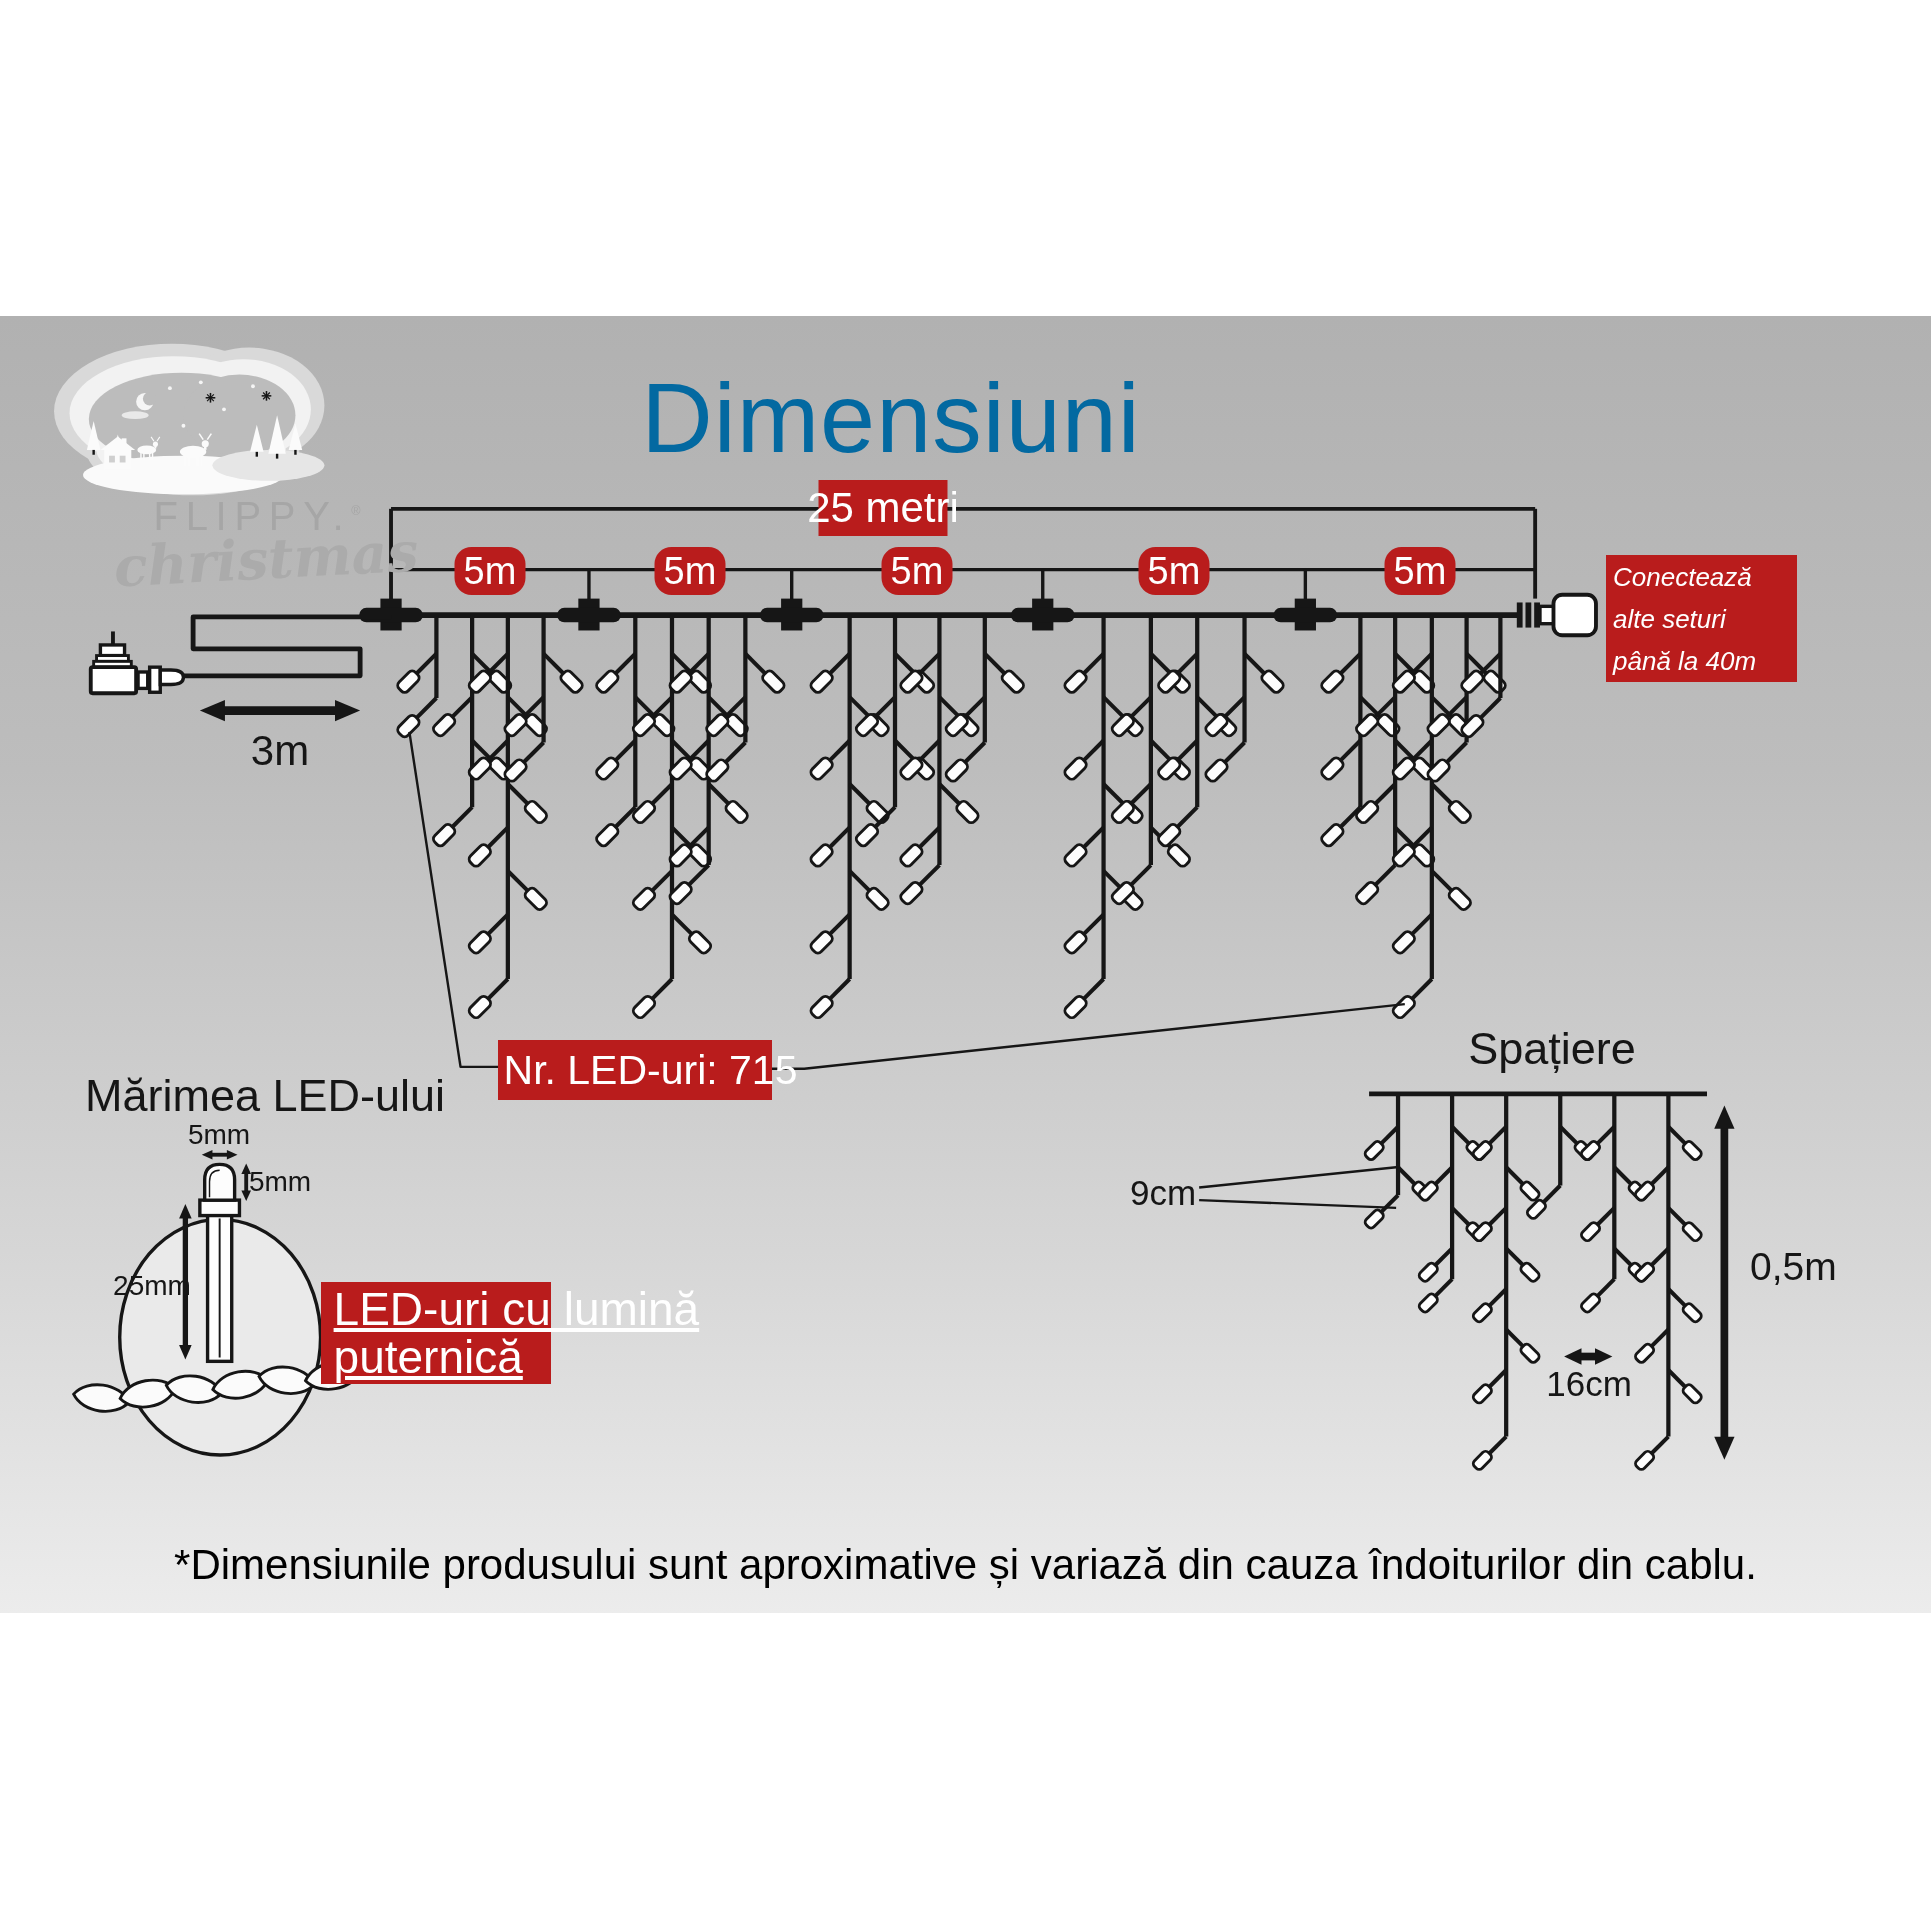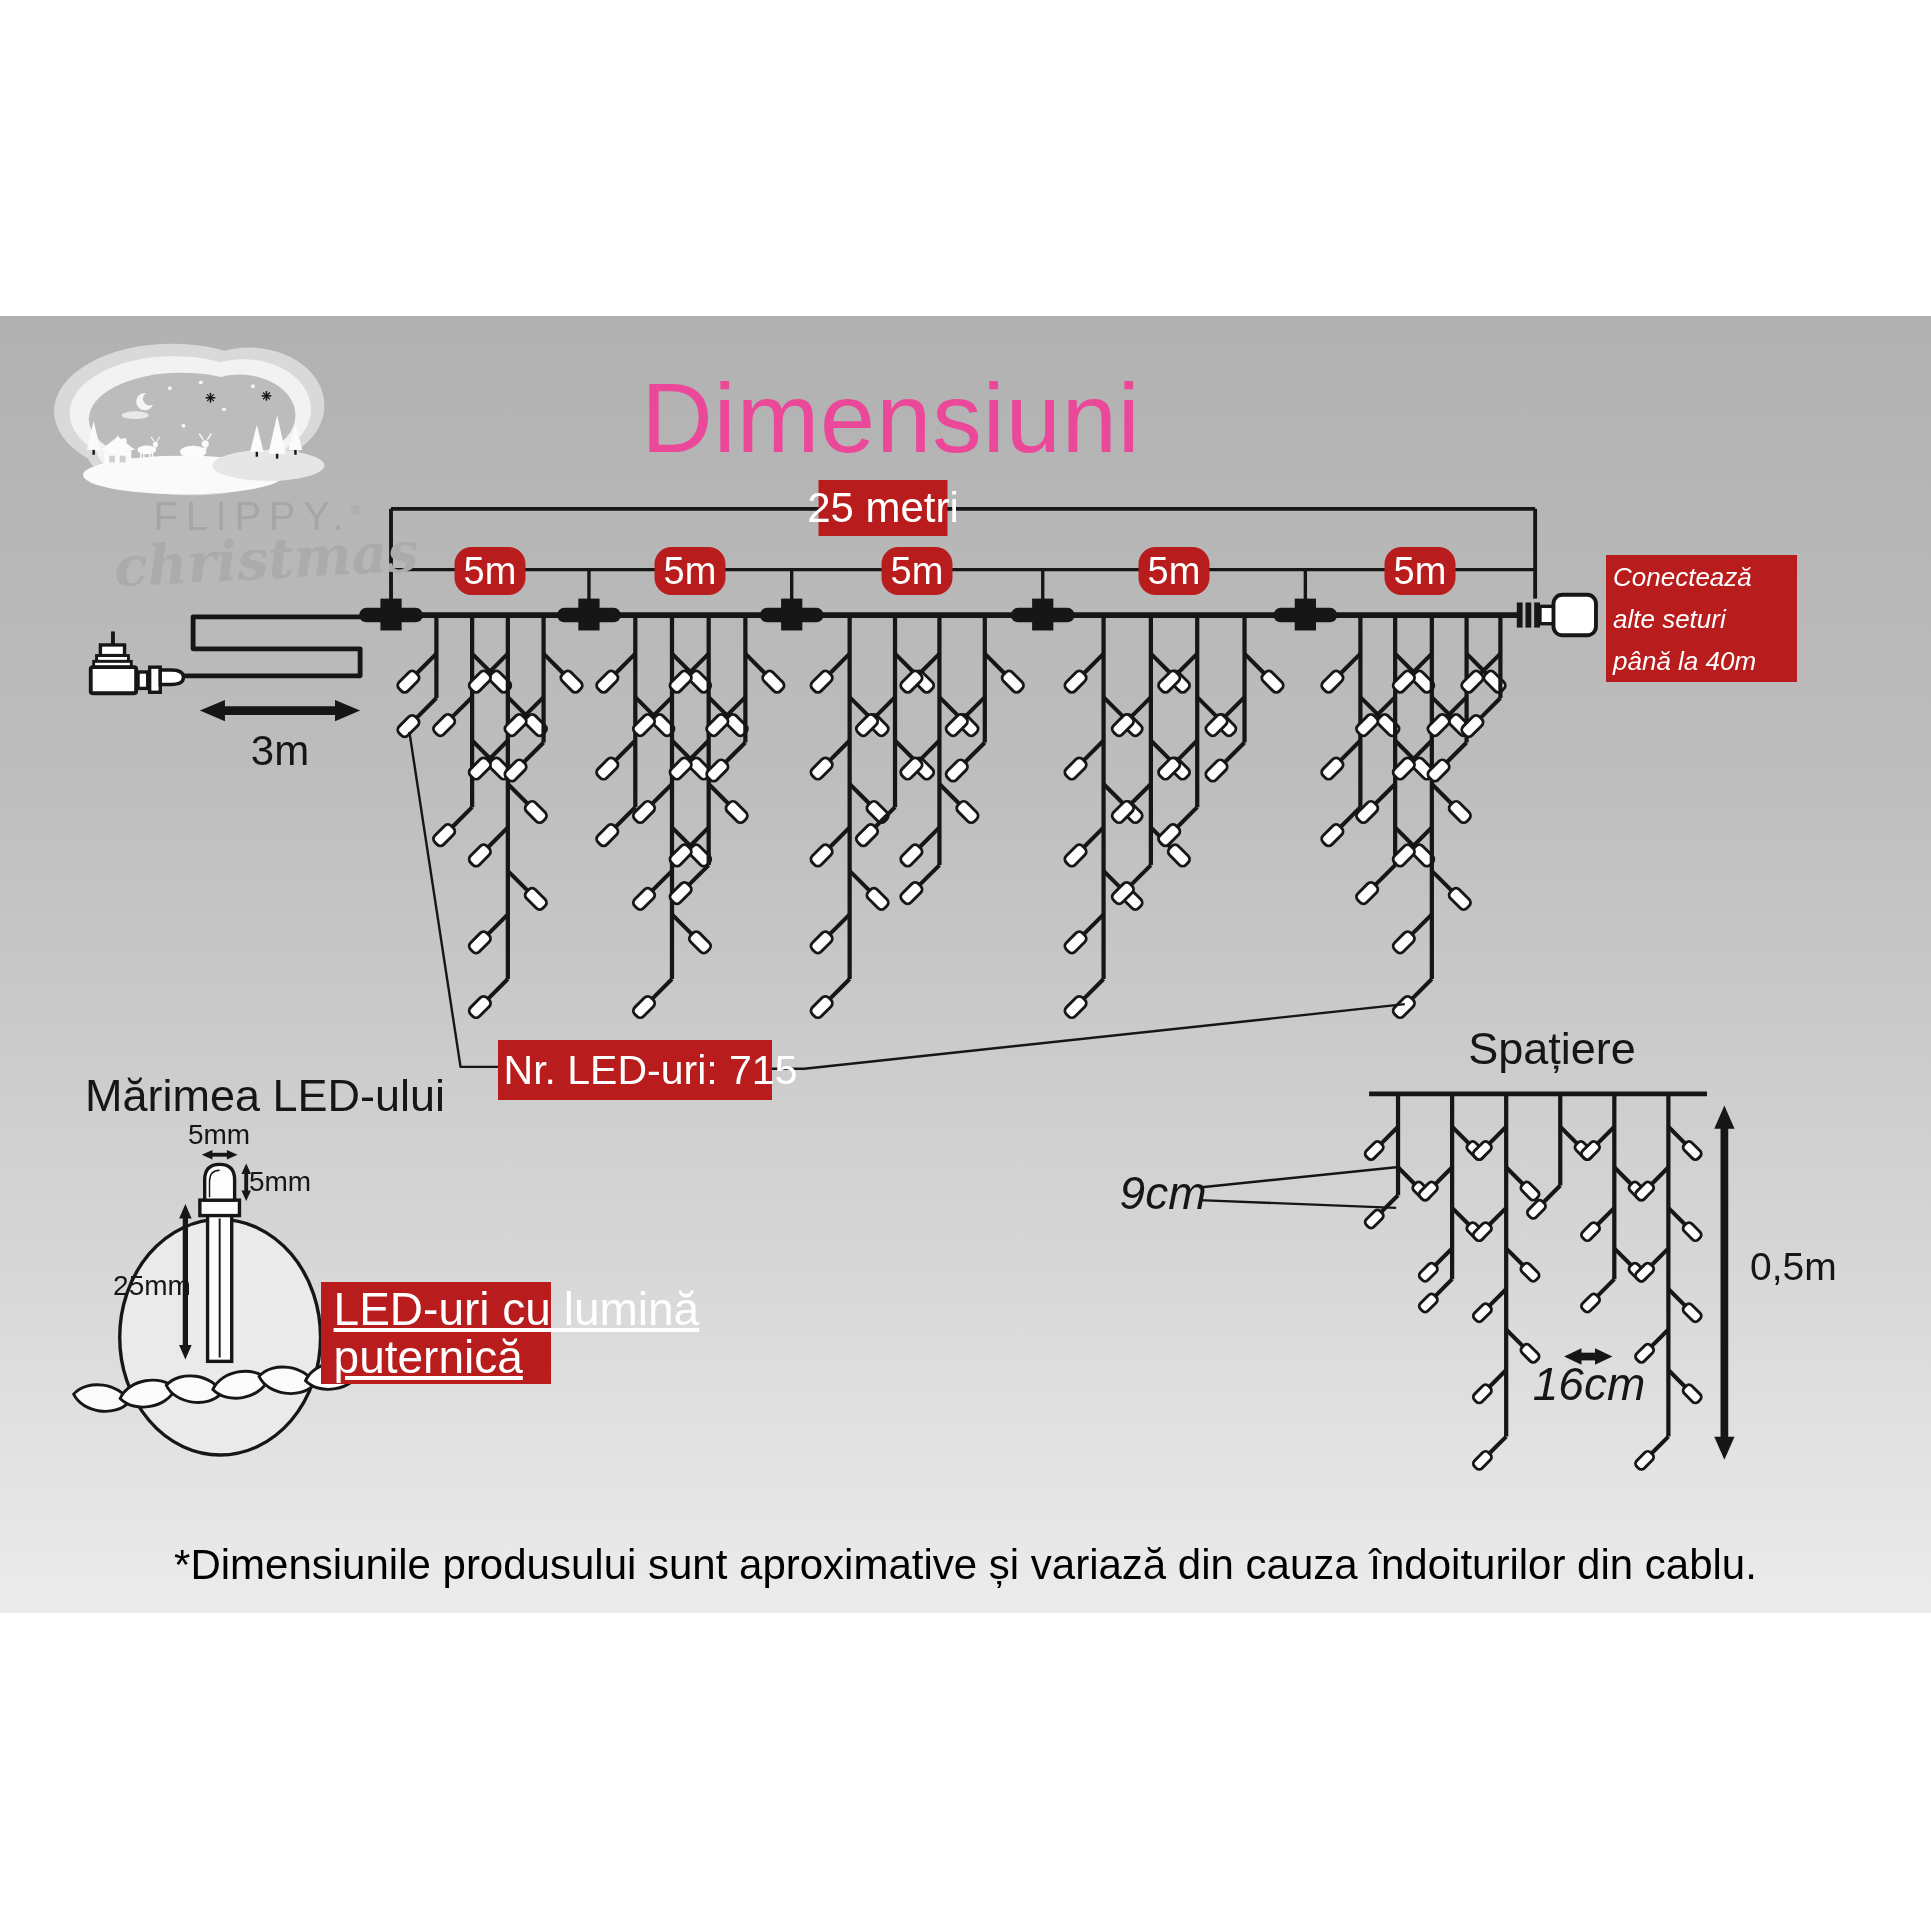--- a/index.html
+++ b/index.html
@@ -12,31 +12,31 @@
     background:linear-gradient(180deg,#b1b1b1 0%,#bdbdbd 35%,#d6d6d6 72%,#ececec 100%);
   }
   #artwork{position:absolute;left:0;top:0;width:1931px;height:1931px;z-index:1;}
   .lbl{position:absolute;color:#161616;z-index:2;white-space:nowrap;}
   .ctr{transform:translate(-50%,-50%);text-align:center;}
   .box{
     position:absolute;background:#b91c1c;color:#ffffff;z-index:2;
     display:flex;align-items:center;justify-content:center;white-space:nowrap;
   }
   .box.lines{flex-direction:column;align-items:flex-start;justify-content:center;}
-  #title{font-size:99px;letter-spacing:1px;color:#ec4899;}
+  #title{font-size:99px;letter-spacing:1px;color:#0369a1;}
   #label-25m{width:129px;height:56px;font-size:42px;transform:translate(-50%,-50%);}
   .label-5m{width:71px;height:48px;font-size:38px;transform:translate(-50%,-50%);border-radius:17px;}
   #connect-box{left:1606px;top:555px;width:191px;height:127px;font-size:26px;line-height:42px;padding-left:7px;box-sizing:border-box;font-style:italic;}
   #led-count-box{width:243px;height:60px;font-size:41px;transform:translate(-50%,-50%);padding-left:31px;}
   #led-note-box{left:321px;top:1282px;width:230px;height:102px;font-size:46px;line-height:48px;padding-left:12.6px;box-sizing:border-box;text-decoration:underline;}
   #label-3m{font-size:42px;}
   #led-size-heading{left:85px;top:1070px;font-size:45px;}
   .dim-small{font-size:28px;}
   #spacing-heading{font-size:45px;}
-  .dim-mid{font-size:46px;font-style:italic;}
+  .dim-mid{font-size:35px;}
   #label-07m{font-size:39px;transform:translateY(-50%);}
   #footer-note{left:0;top:1541px;width:1931px;text-align:center;font-size:42px;color:#000000;}
   #logo-brand{font-size:40px;letter-spacing:7.7px;color:#a6a6a6;}
   #logo-reg{font-size:12.6px;letter-spacing:0;vertical-align:super;}
   #logo-script{
     font-family:"DejaVu Serif",serif;font-style:italic;font-weight:bold;
     font-size:55px;color:#ababab;transform:translate(-50%,-50%) rotate(-3deg);
   }
 </style>
 </head>

